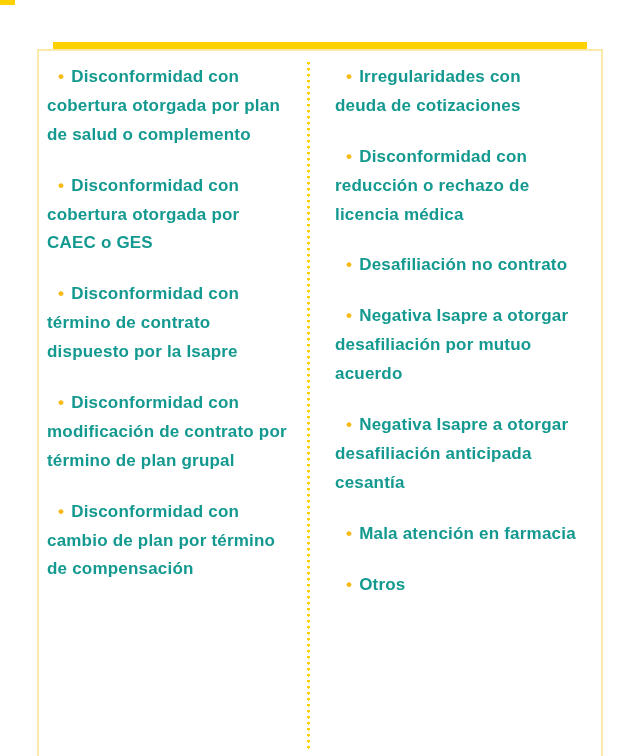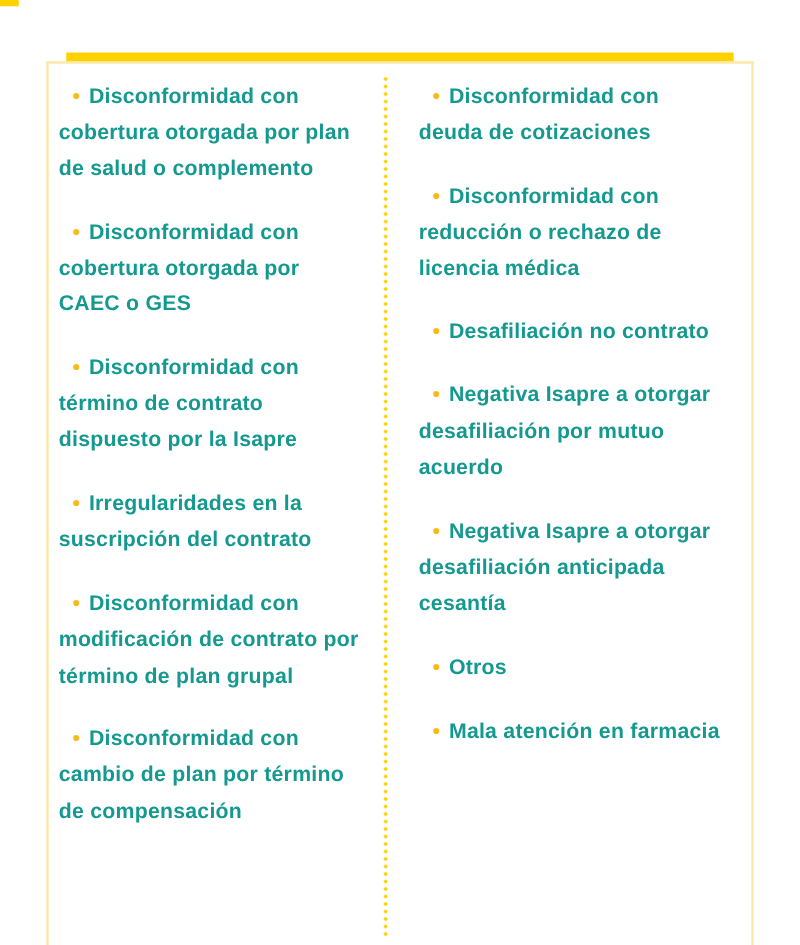--- a/index.html
+++ b/index.html
@@ -57,47 +57,45 @@
 de salud o complemento</span></p>
 
   <p class="item"><span class="bullet">•</span><span class="item-text">Disconformidad con
 cobertura otorgada por
 CAEC o GES</span></p>
 
   <p class="item"><span class="bullet">•</span><span class="item-text">Disconformidad con
 término de contrato
 dispuesto por la Isapre</span></p>
 
-  <p class="item"><span class="bullet">•</span><span class="item-text">Irregularidades en la
-suscripción del contrato</span></p>
 
   <p class="item"><span class="bullet">•</span><span class="item-text">Disconformidad con
 modificación de contrato por
 término de plan grupal</span></p>
 
   <p class="item"><span class="bullet">•</span><span class="item-text">Disconformidad con
 cambio de plan por término
 de compensación</span></p>
 </div>
   <div class="col col-right">
-  <p class="item"><span class="bullet">•</span><span class="item-text">Disconformidad con
+  <p class="item"><span class="bullet">•</span><span class="item-text">Irregularidades con
 deuda de cotizaciones</span></p>
 
   <p class="item"><span class="bullet">•</span><span class="item-text">Disconformidad con
 reducción o rechazo de
 licencia médica</span></p>
 
 
   <p class="item"><span class="bullet">•</span><span class="item-text">Desafiliación no contrato</span></p>
 
   <p class="item"><span class="bullet">•</span><span class="item-text">Negativa Isapre a otorgar
 desafiliación por mutuo
 acuerdo</span></p>
 
   <p class="item"><span class="bullet">•</span><span class="item-text">Negativa Isapre a otorgar
 desafiliación anticipada
 cesantía</span></p>
 
+  <p class="item"><span class="bullet">•</span><span class="item-text">Mala atención en farmacia</span></p>
+
   <p class="item"><span class="bullet">•</span><span class="item-text">Otros</span></p>
-
-  <p class="item"><span class="bullet">•</span><span class="item-text">Mala atención en farmacia</span></p>
 </div>
 </div>
 
 </body></html>

